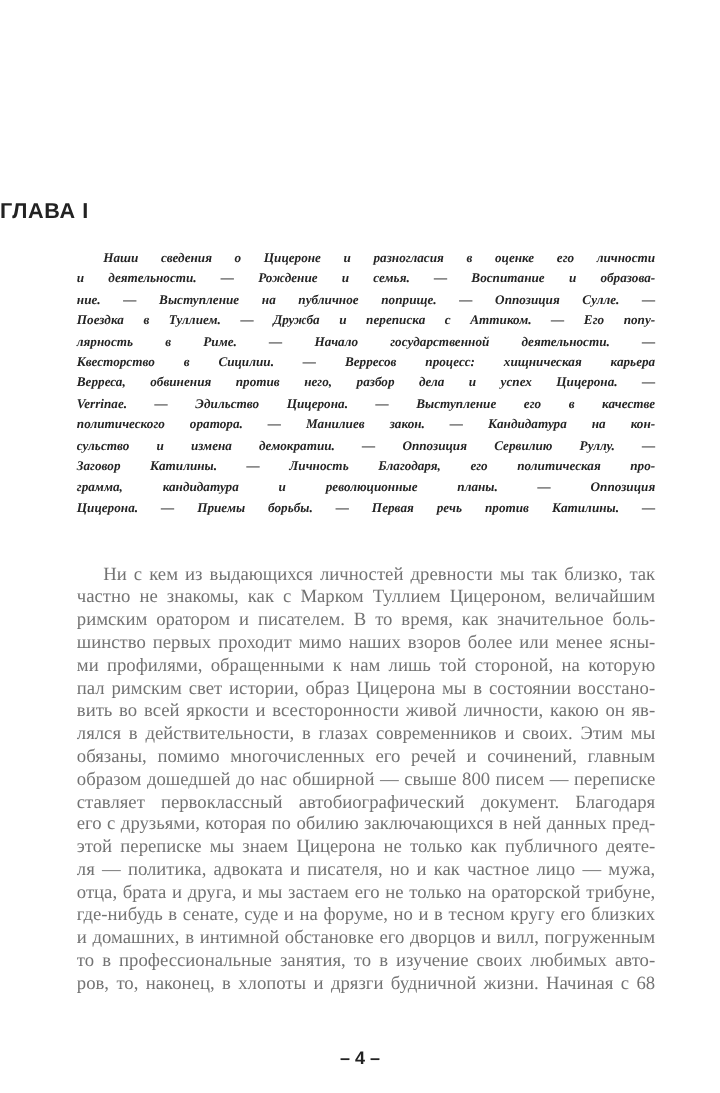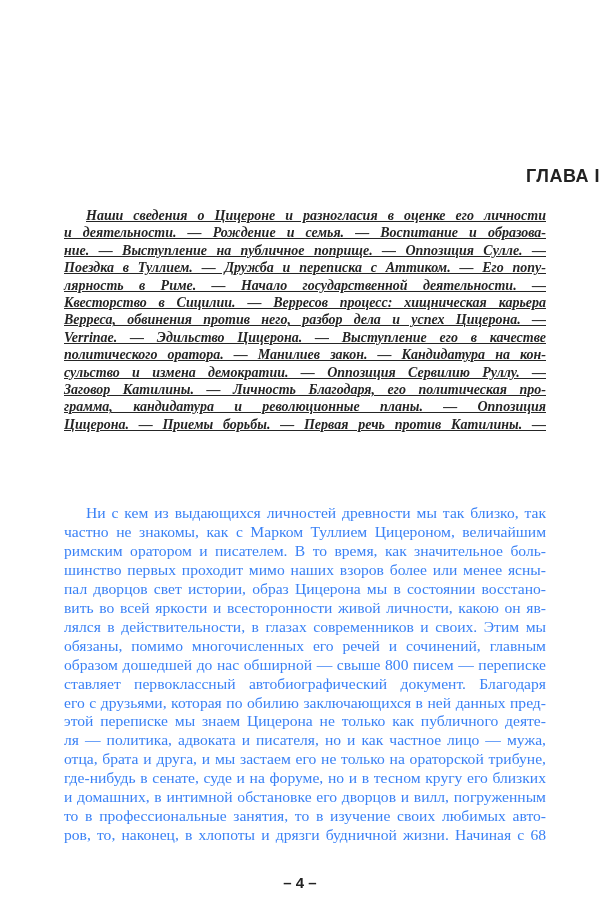--- a/index.html
+++ b/index.html
@@ -12,61 +12,60 @@
       height: 911px;
       position: relative;
       overflow: hidden;
       color: #1e1e1e;
     }
     .chapter-title {
       position: absolute;
       top: 166px;
       left: 0;
       width: 600px;
-      text-align: right;
+      text-align: left;
       font-family: "Liberation Sans", "DejaVu Sans", sans-serif;
       font-weight: bold;
       font-size: 18px;
       letter-spacing: 0.5px;
       color: #222;
     }
     .summary {
       position: absolute;
       top: 207px;
       left: 64px;
       width: 482px;
       font-family: "Liberation Serif", "DejaVu Serif", serif;
       font-style: italic;
       font-weight: bold;
-      font-size: 14px;
+      font-size: 11px;
       line-height: 17.4px;
       color: #252525;
-      text-decoration: underline;
     }
     .summary .line, .body-text .line {
       display: block;
       white-space: nowrap;
       text-align: justify;
       text-align-last: justify;
     }
     .summary .line.last, .body-text .line.last {
       text-align-last: left;
     }
     .summary .line.indent, .body-text .line.indent {
       text-indent: 22px;
     }
     .body-text {
       position: absolute;
-      top: 504px;
+      top: 470px;
       left: 64px;
       width: 482px;
       font-family: "Liberation Serif", "DejaVu Serif", serif;
       font-size: 15.6px;
       line-height: 18.95px;
-      color: #3b82f6;
+      color: #737373;
     }
     .page-number {
       position: absolute;
       top: 874px;
       left: 0;
       width: 600px;
       text-align: center;
       font-family: "Liberation Sans", "DejaVu Sans", sans-serif;
       font-weight: bold;
       font-size: 15px;
@@ -92,21 +91,22 @@
   <span class="line">Заговор Катилины. — Личность Благодаря, его политическая про-</span>
   <span class="line">грамма, кандидатура и революционные планы. — Оппозиция</span>
   <span class="line">Цицерона. — Приемы борьбы. — Первая речь против Катилины. —</span>
 </div>
 
 <div class="body-text">
   <span class="line indent">Ни с кем из выдающихся личностей древности мы так близко, так</span>
   <span class="line">частно не знакомы, как с Марком Туллием Цицероном, величайшим</span>
   <span class="line">римским оратором и писателем. В то время, как значительное боль-</span>
   <span class="line">шинство первых проходит мимо наших взоров более или менее ясны-</span>
-  <span class="line">пал дворцов свет истории, образ Цицерона мы в состоянии восстано-</span>
+  <span class="line">ми профилями, обращенными к нам лишь той стороной, на которую</span>
+  <span class="line">пал римским свет истории, образ Цицерона мы в состоянии восстано-</span>
   <span class="line">вить во всей яркости и всесторонности живой личности, какою он яв-</span>
   <span class="line">лялся в действительности, в глазах современников и своих. Этим мы</span>
   <span class="line">обязаны, помимо многочисленных его речей и сочинений, главным</span>
   <span class="line">образом дошедшей до нас обширной — свыше 800 писем — переписке</span>
   <span class="line">ставляет первоклассный автобиографический документ. Благодаря</span>
   <span class="line">его с друзьями, которая по обилию заключающихся в ней данных пред-</span>
   <span class="line">этой переписке мы знаем Цицерона не только как публичного деяте-</span>
   <span class="line">ля — политика, адвоката и писателя, но и как частное лицо — мужа,</span>
   <span class="line">отца, брата и друга, и мы застаем его не только на ораторской трибуне,</span>
   <span class="line">где-нибудь в сенате, суде и на форуме, но и в тесном кругу его близких</span>

